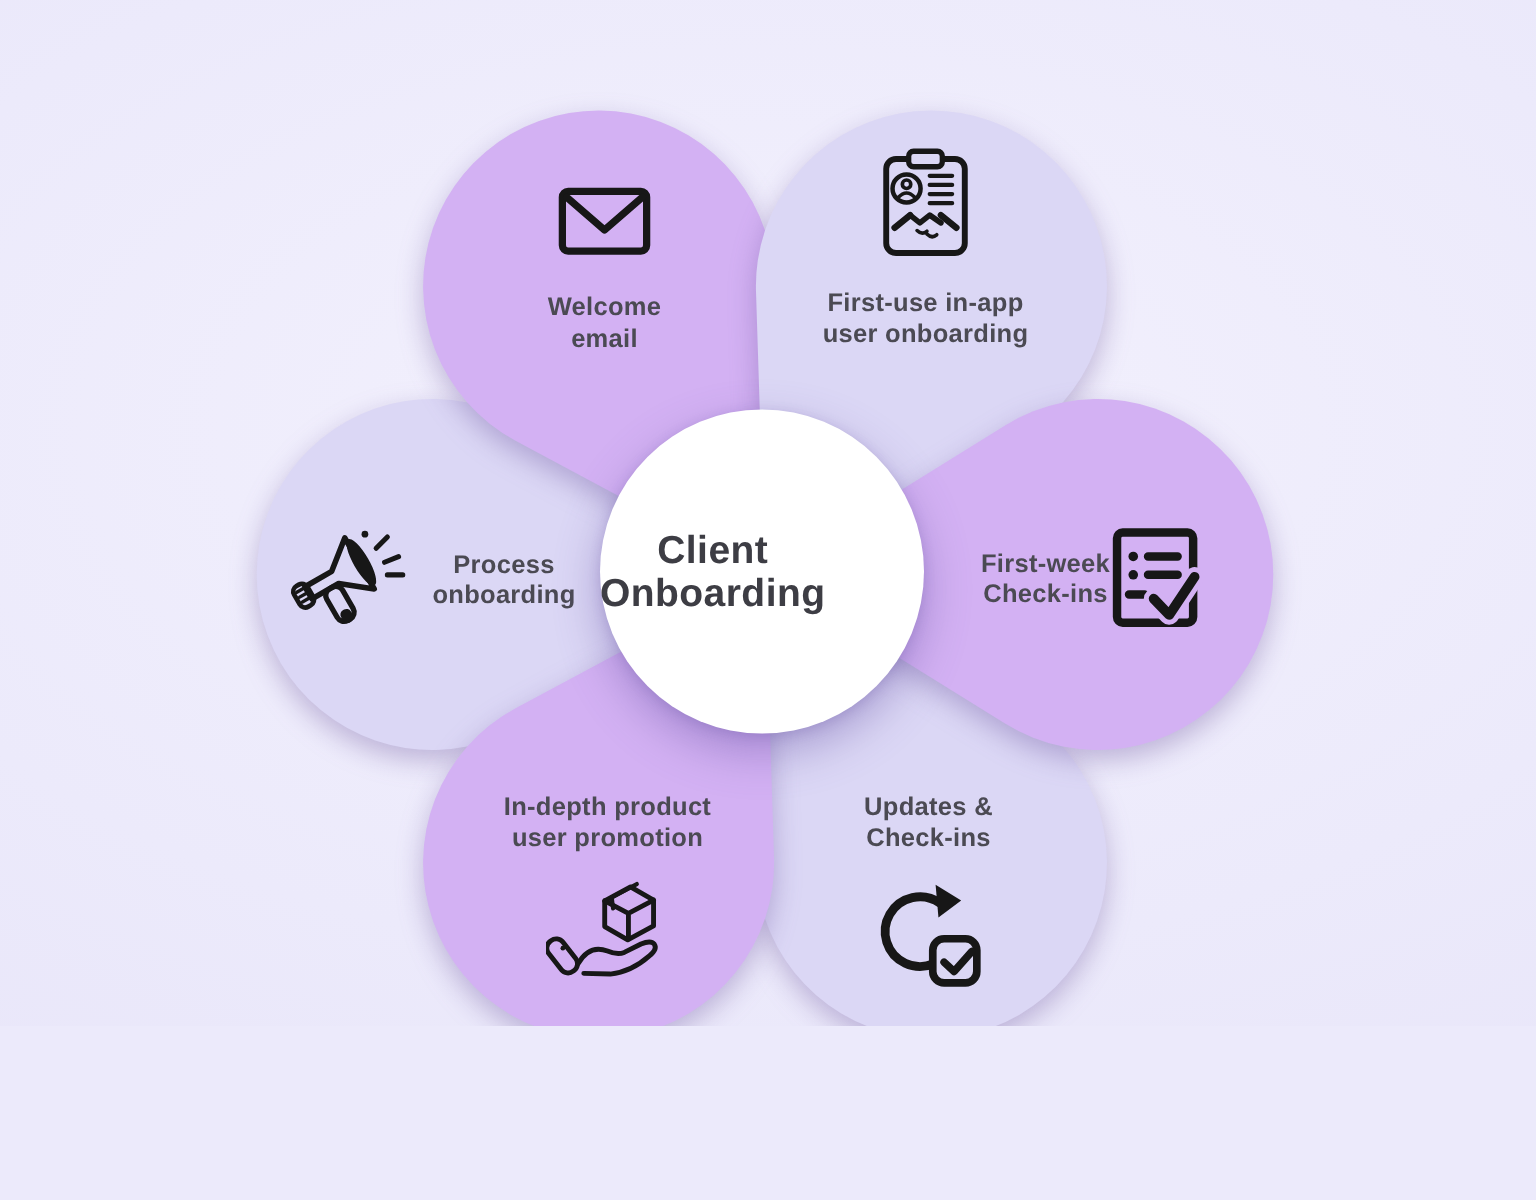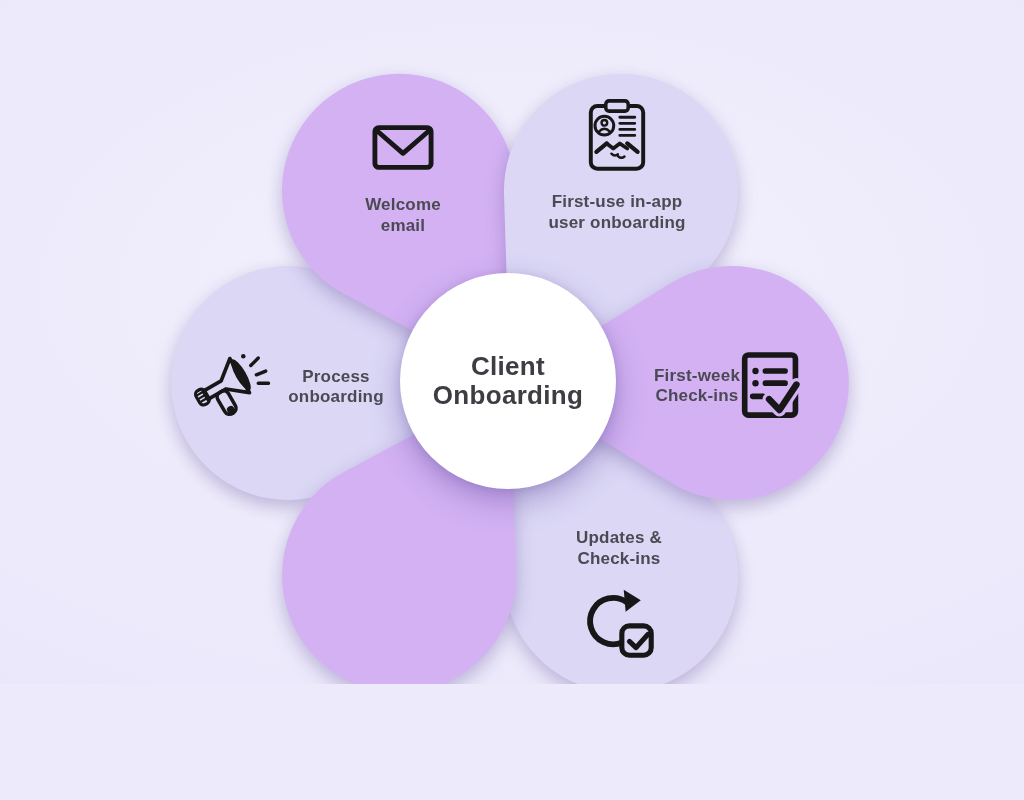--- a/index.html
+++ b/index.html
@@ -6,21 +6,21 @@
   .canvas{
     position:relative;width:1024px;height:684px;overflow:hidden;
     background:radial-gradient(120% 100% at 50% 42%, #f3f1fd 0%, #eceafb 52%, #e6e3f8 100%);
     font-family:"Liberation Sans","DejaVu Sans",sans-serif;
   }
   svg.petals-layer{position:absolute;left:0;top:0;}
   .petal{filter:drop-shadow(0 7px 9px rgba(96,72,150,0.35));}
   .center-circle{
     position:absolute;left:400px;top:273px;width:216px;height:216px;border-radius:50%;
     background:#ffffff;box-shadow:0 12px 30px rgba(104,84,165,0.45), 0 2px 8px rgba(104,84,165,0.22);
-    display:flex;align-items:center;justify-content:center;z-index:10;
+    display:flex;align-items:center;z-index:10;
   }
   .title{text-align:center;font-weight:bold;font-size:26px;line-height:29px;color:#3d3d44;letter-spacing:.3px;}
   .title span{display:block;}
   .petal-content{
     position:absolute;z-index:5;display:flex;align-items:center;justify-content:center;
     color:#4b4a53;font-weight:bold;font-size:17px;line-height:20.5px;text-align:center;letter-spacing:.2px;
   }
   .col{flex-direction:column;}
   .row{flex-direction:row;}
   .label span{display:block;}
@@ -101,20 +101,34 @@
       <span>Check-ins</span>
     </div>
     <svg class="icon" width="72" height="72" viewBox="0 0 76 76" fill="none" stroke="#171717" stroke-linecap="round" stroke-linejoin="round">
       <path d="M46 15.9 A24.5 24.5 0 1 0 55 44.4" stroke-width="6.2"></path>
       <polygon points="43,3 61,14 45,26" fill="#171717" stroke="none"></polygon>
       <rect x="41" y="41" width="31" height="31" rx="8" stroke-width="5.4" style="fill: rgb(219, 215, 245);"></rect>
       <path d="M49 57.5 L56 64 L68.5 50" stroke-width="5.4"></path>
     </svg>
   </div>
 
+  <div class="petal-content col" id="pc-indepth">
+    <div class="label">
+      <span>In-depth product</span>
+      <span>user promotion</span>
+    </div>
+    <svg class="icon" width="82" height="80" viewBox="0 0 86 86" fill="none" stroke="#171717" stroke-linecap="round" stroke-linejoin="round">
+      <path d="M41 21 L59.5 11 L76 20.5 V39 L57.5 49 L41 39.5 Z" stroke-width="3.5"></path>
+      <path d="M41 21 L58 30 L76 20.5 M58 30 V48.5" stroke-width="3.5"></path>
+      <path d="M46 18.5 L64 9 M46 18.5 l1 8" stroke-width="3"></path>
+      <rect x="4" y="47" width="13" height="27" rx="6" stroke-width="3.5" transform="rotate(-38 10.5 60.5)"></rect>
+      <circle cx="11" cy="55" r="1.7" fill="#171717" stroke="none"></circle>
+      <path d="M22 66 Q30 52 43 57 Q50 60 55 58 L67 52 Q74 49 76.5 52 Q79 55.5 73 60.5 Q60 72 45 73.5 L26 73" stroke-width="3.5"></path>
+    </svg>
+  </div>
 
   <div class="petal-content row" id="pc-feature">
     <svg class="icon" width="86" height="76" viewBox="0 0 92 80" fill="none" stroke="#171717" stroke-linecap="round" stroke-linejoin="round">
       <g transform="rotate(-30 44 40)">
         <path d="M16 29 H38 L58 13 V55 L38 39 H16 Z" stroke-width="4"></path>
         <ellipse cx="59.5" cy="34" rx="5.5" ry="19" fill="#171717" stroke="none"></ellipse>
         <rect x="25" y="39" width="13" height="26" rx="5.5" stroke-width="3.8"></rect>
         <rect x="27.5" y="57" width="8" height="10" rx="3.5" fill="#171717" stroke="none"></rect>
         <rect x="6.5" y="25.5" width="11" height="17" rx="4.5" stroke-width="3.4"></rect>
         <path d="M9 29.5 h6 M9 33.5 h6 M9 37.5 h6" stroke-width="2.4"></path>

